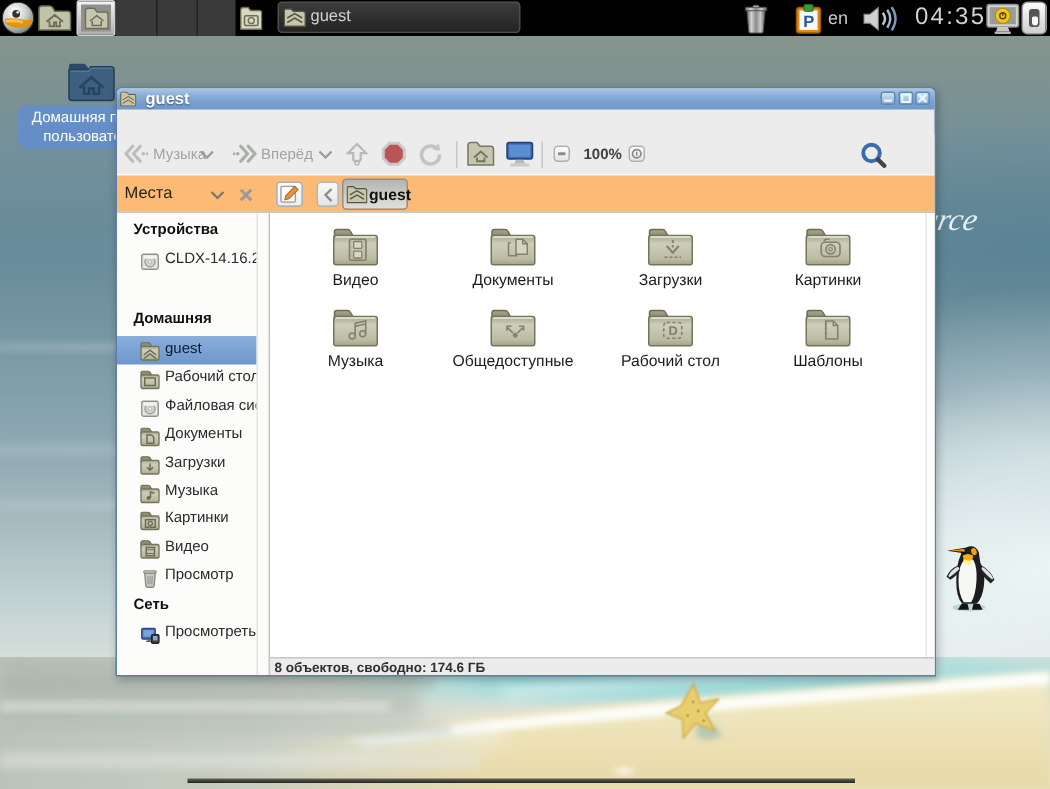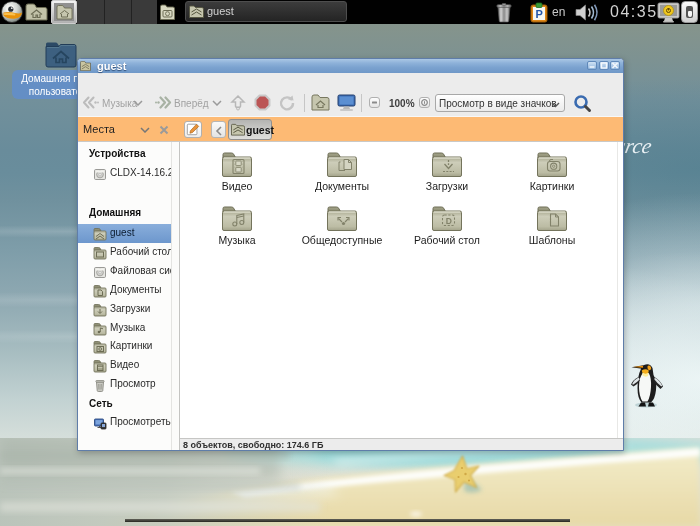--- a/index.html
+++ b/index.html
@@ -268,26 +268,20 @@
             <rect x="2" y="3.5" width="5" height="2" rx="0.5" fill="#8a8a8a"></rect>
           </svg>
         </div>
       <span class="tbtxt" style="left:311px;color:#404040;font-size:10px;font-weight:bold">100%</span>
       <div class="zbtn" style="left:341px">
           <svg width="9" height="9" viewBox="0 0 9 9">
             <circle cx="4.5" cy="4.5" r="2.8" fill="none" stroke="#8a8a8a" stroke-width="1.2"></circle>
             <path d="M4.5 3.2 v2.6" stroke="#8a8a8a" stroke-width="1"></path>
           </svg>
         </div>
-      <div id="combo">
-        <span style="position:absolute;left:3px;top:3px">Просмотр в виде значков</span>
-        <svg style="position:absolute;right:4px;top:7px" width="9" height="6" viewBox="0 0 9 6">
-            <path d="M1 1 L4.5 4.5 L8 1" stroke="#555" stroke-width="1.4" fill="none"></path>
-          </svg>
-      </div>
       <svg style="position:absolute;left:494px;top:3px" width="21" height="21" viewBox="0 0 21 21">
         <circle cx="9" cy="9" r="5.5" fill="none" stroke="#3a6bb0" stroke-width="2.6"></circle>
         <path d="M13.5 13.5 L17.5 17.5" stroke="#444" stroke-width="3" stroke-linecap="round"></path>
       </svg>
     </div>
     <div id="tabrow">
       <span id="placesdd" style="left:5px;top:6px">Места</span>
       <svg style="position:absolute;left:62px;top:10px" width="10" height="6" viewBox="0 0 10 6">
           <path d="M1 1 L5 5 L9 1" stroke="#777" stroke-width="1.5" fill="none"></path>
         </svg>

